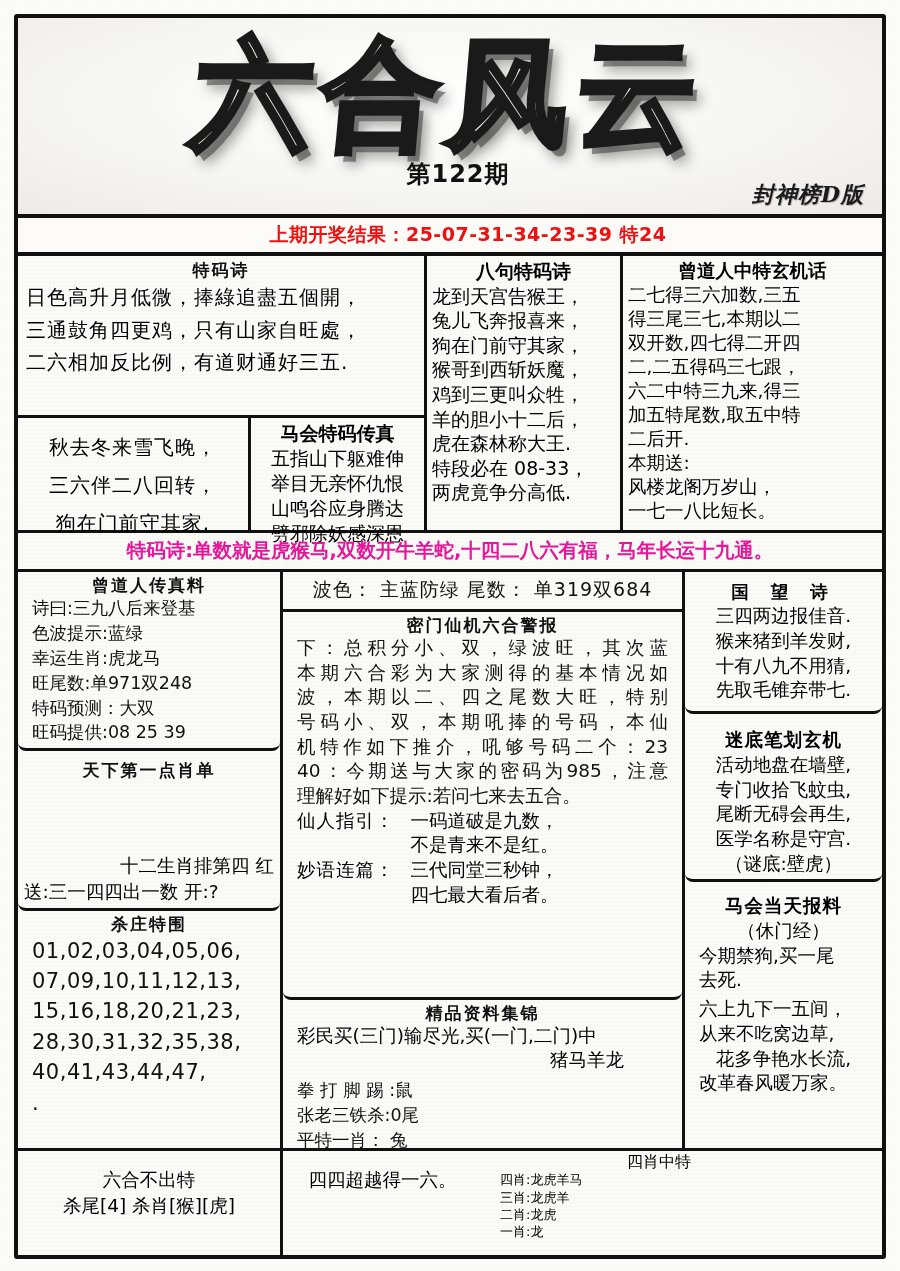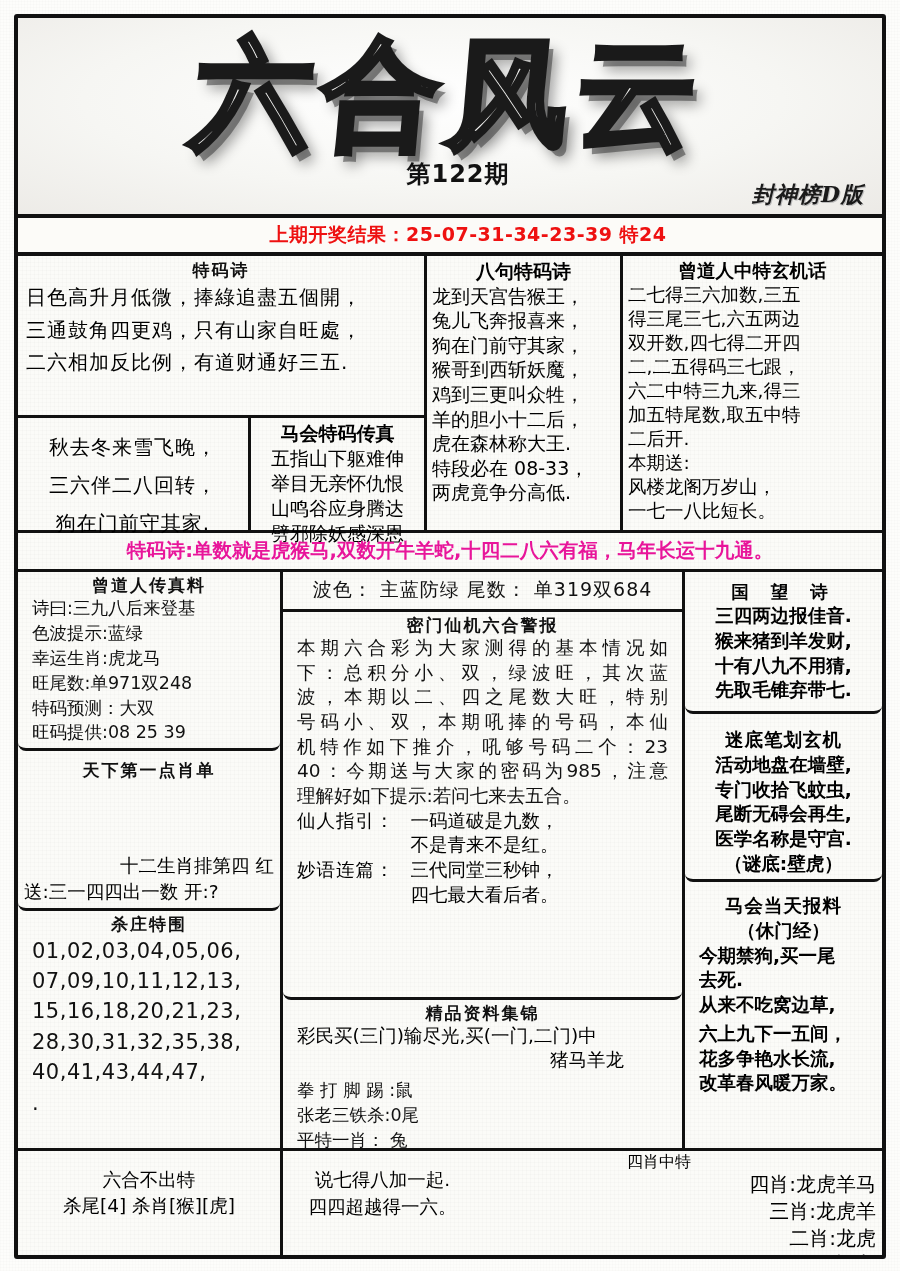--- a/index.html
+++ b/index.html
@@ -149,31 +149,31 @@
   }
   .para{font-size:18.5px;line-height:1.33;color:#111;text-align:justify;text-align-last:justify;}
   .para2{font-size:18.5px;line-height:1.34;color:#111;}
   .guide{display:flex;font-size:18.5px;line-height:1.34;}
   .guide .lbl{white-space:nowrap;letter-spacing:1px;}
   .guide .body{padding-left:16px;}
 
   .nums{font-size:21px;line-height:1.45;letter-spacing:0.5px;color:#111;}
 
   .colR .rtitle{text-align:center;font-weight:bold;font-size:17.5px;letter-spacing:8px;}
-  .colR .rline{font-size:18.5px;line-height:1.34;text-align:center;font-weight:bold;}
+  .colR .rline{font-size:18.5px;line-height:1.34;text-align:center;}
 
   
   .bottomrow{display:flex;flex:0 0 auto;height:104px;}
   .bL{width:262px;box-sizing:border-box;padding:16px 4px 4px;border-radius:14px;}
   .bM{width:202px;box-sizing:border-box;border-left:3px solid #111;padding:16px 6px 4px;}
   .bR{flex:1;box-sizing:border-box;padding:2px 6px 4px 18px;}
   .bL .ln{text-align:center;font-size:18.5px;line-height:1.42;}
   .bM .ln{font-size:18.5px;line-height:1.45;text-align:center;}
   .bR .hd{text-align:center;font-size:16px;line-height:1.15;padding-right:58px;}
-  .bR .ln{font-size:20px;line-height:1.33;text-align:right;}
+  .bR .ln{font-size:13px;line-height:1.33;}
 </style>
 </head>
 <body>
 
 <div class="page">
   <div class="frame">
 
     <div class="masthead">
       <div class="logo">六合风云</div>
       <div class="issue">第122期</div>
@@ -218,21 +218,21 @@
         <div class="ln">鸡到三更叫众牲，</div>
         <div class="ln">羊的胆小十二后，</div>
         <div class="ln">虎在森林称大王.</div>
         <div class="ln">特段必在 08-33，</div>
         <div class="ln">两虎竟争分高低.</div>
       </div>
 
       <div class="topright">
         <div class="ln" style="text-align:center;font-weight:bold;">曾道人中特玄机话</div>
         <div class="ln">二七得三六加数,三五</div>
-        <div class="ln">得三尾三七,六五两边</div>
+        <div class="ln">得三尾三七,本期以二</div>
         <div class="ln">双开数,四七得二开四</div>
         <div class="ln">二,二五得码三七跟，</div>
         <div class="ln">六二中特三九来,得三</div>
         <div class="ln">加五特尾数,取五中特</div>
         <div class="ln">二后开.</div>
         <div class="ln">本期送:</div>
         <div class="ln">风楼龙阁万岁山，</div>
         <div class="ln">一七一八比短长。</div>
       </div>
     </div>
@@ -269,22 +269,22 @@
           <div class="nums">40,41,43,44,47,</div>
           <div class="nums">.</div>
         </div>
       </div>
 
       <div class="colM">
         <div class="wave sep" style="border-bottom:3px solid #111;">波色： 主蓝防绿 尾数：  单319双684</div>
 
         <div class="blk sep" style="flex:1;">
           <div class="title">密门仙机六合警报</div>
+          <div class="para">下：总积分小、双，绿波旺，其次蓝</div>
           <div class="para">本期六合彩为大家测得的基本情况如</div>
-          <div class="para">下：总积分小、双，绿波旺，其次蓝</div>
           <div class="para">波，本期以二、四之尾数大旺，特别</div>
           <div class="para">号码小、双，本期吼捧的号码，本仙</div>
           <div class="para">机特作如下推介，吼够号码二个：23</div>
           <div class="para">40：今期送与大家的密码为985，注意</div>
           <div class="para2">理解好如下提示:若问七来去五合。</div>
           <div class="guide">
             <div class="lbl">仙人指引：</div>
             <div class="body">
               <div>一码道破是九数，</div>
               <div>不是青来不是红。</div>
@@ -325,35 +325,34 @@
           <div class="rline">尾断无碍会再生,</div>
           <div class="rline">医学名称是守宫.</div>
           <div class="rline">（谜底:壁虎）</div>
         </div>
 
         <div class="blk" style="flex:1;padding-top:12px;">
           <div class="rline" style="font-weight:bold;letter-spacing:1px;">马会当天报料</div>
           <div class="rline">（休门经）</div>
           <div class="rline" style="text-align:left;">今期禁狗,买一尾</div>
           <div class="rline" style="text-align:left;">去死.</div>
+          <div class="rline" style="text-align:left;padding-top:4px;">六上九下一五间，</div>
           <div class="rline" style="text-align:left;">从来不吃窝边草,</div>
-          <div class="rline" style="text-align:left;padding-top:4px;">六上九下一五间，</div>
-          <div class="rline" style="text-align:left;">花多争艳水长流,</div>
+          <div class="rline" style="text-align:center;">花多争艳水长流,</div>
           <div class="rline" style="text-align:left;">改革春风暖万家。</div>
         </div>
       </div>
     </div>
 
     <div class="bottomrow">
       <div class="bL">
         <div class="ln">六合不出特</div>
         <div class="ln">杀尾[4] 杀肖[猴][虎]</div>
       </div>
       <div class="bM">
-        <div class="ln">说七得八加一起.</div>
         <div class="ln">四四超越得一六。</div>
       </div>
       <div class="bR">
         <div class="hd">四肖中特</div>
         <div class="ln">四肖:龙虎羊马</div>
         <div class="ln">三肖:龙虎羊</div>
         <div class="ln">二肖:龙虎</div>
         <div class="ln">一肖:龙</div>
       </div>
     </div>

